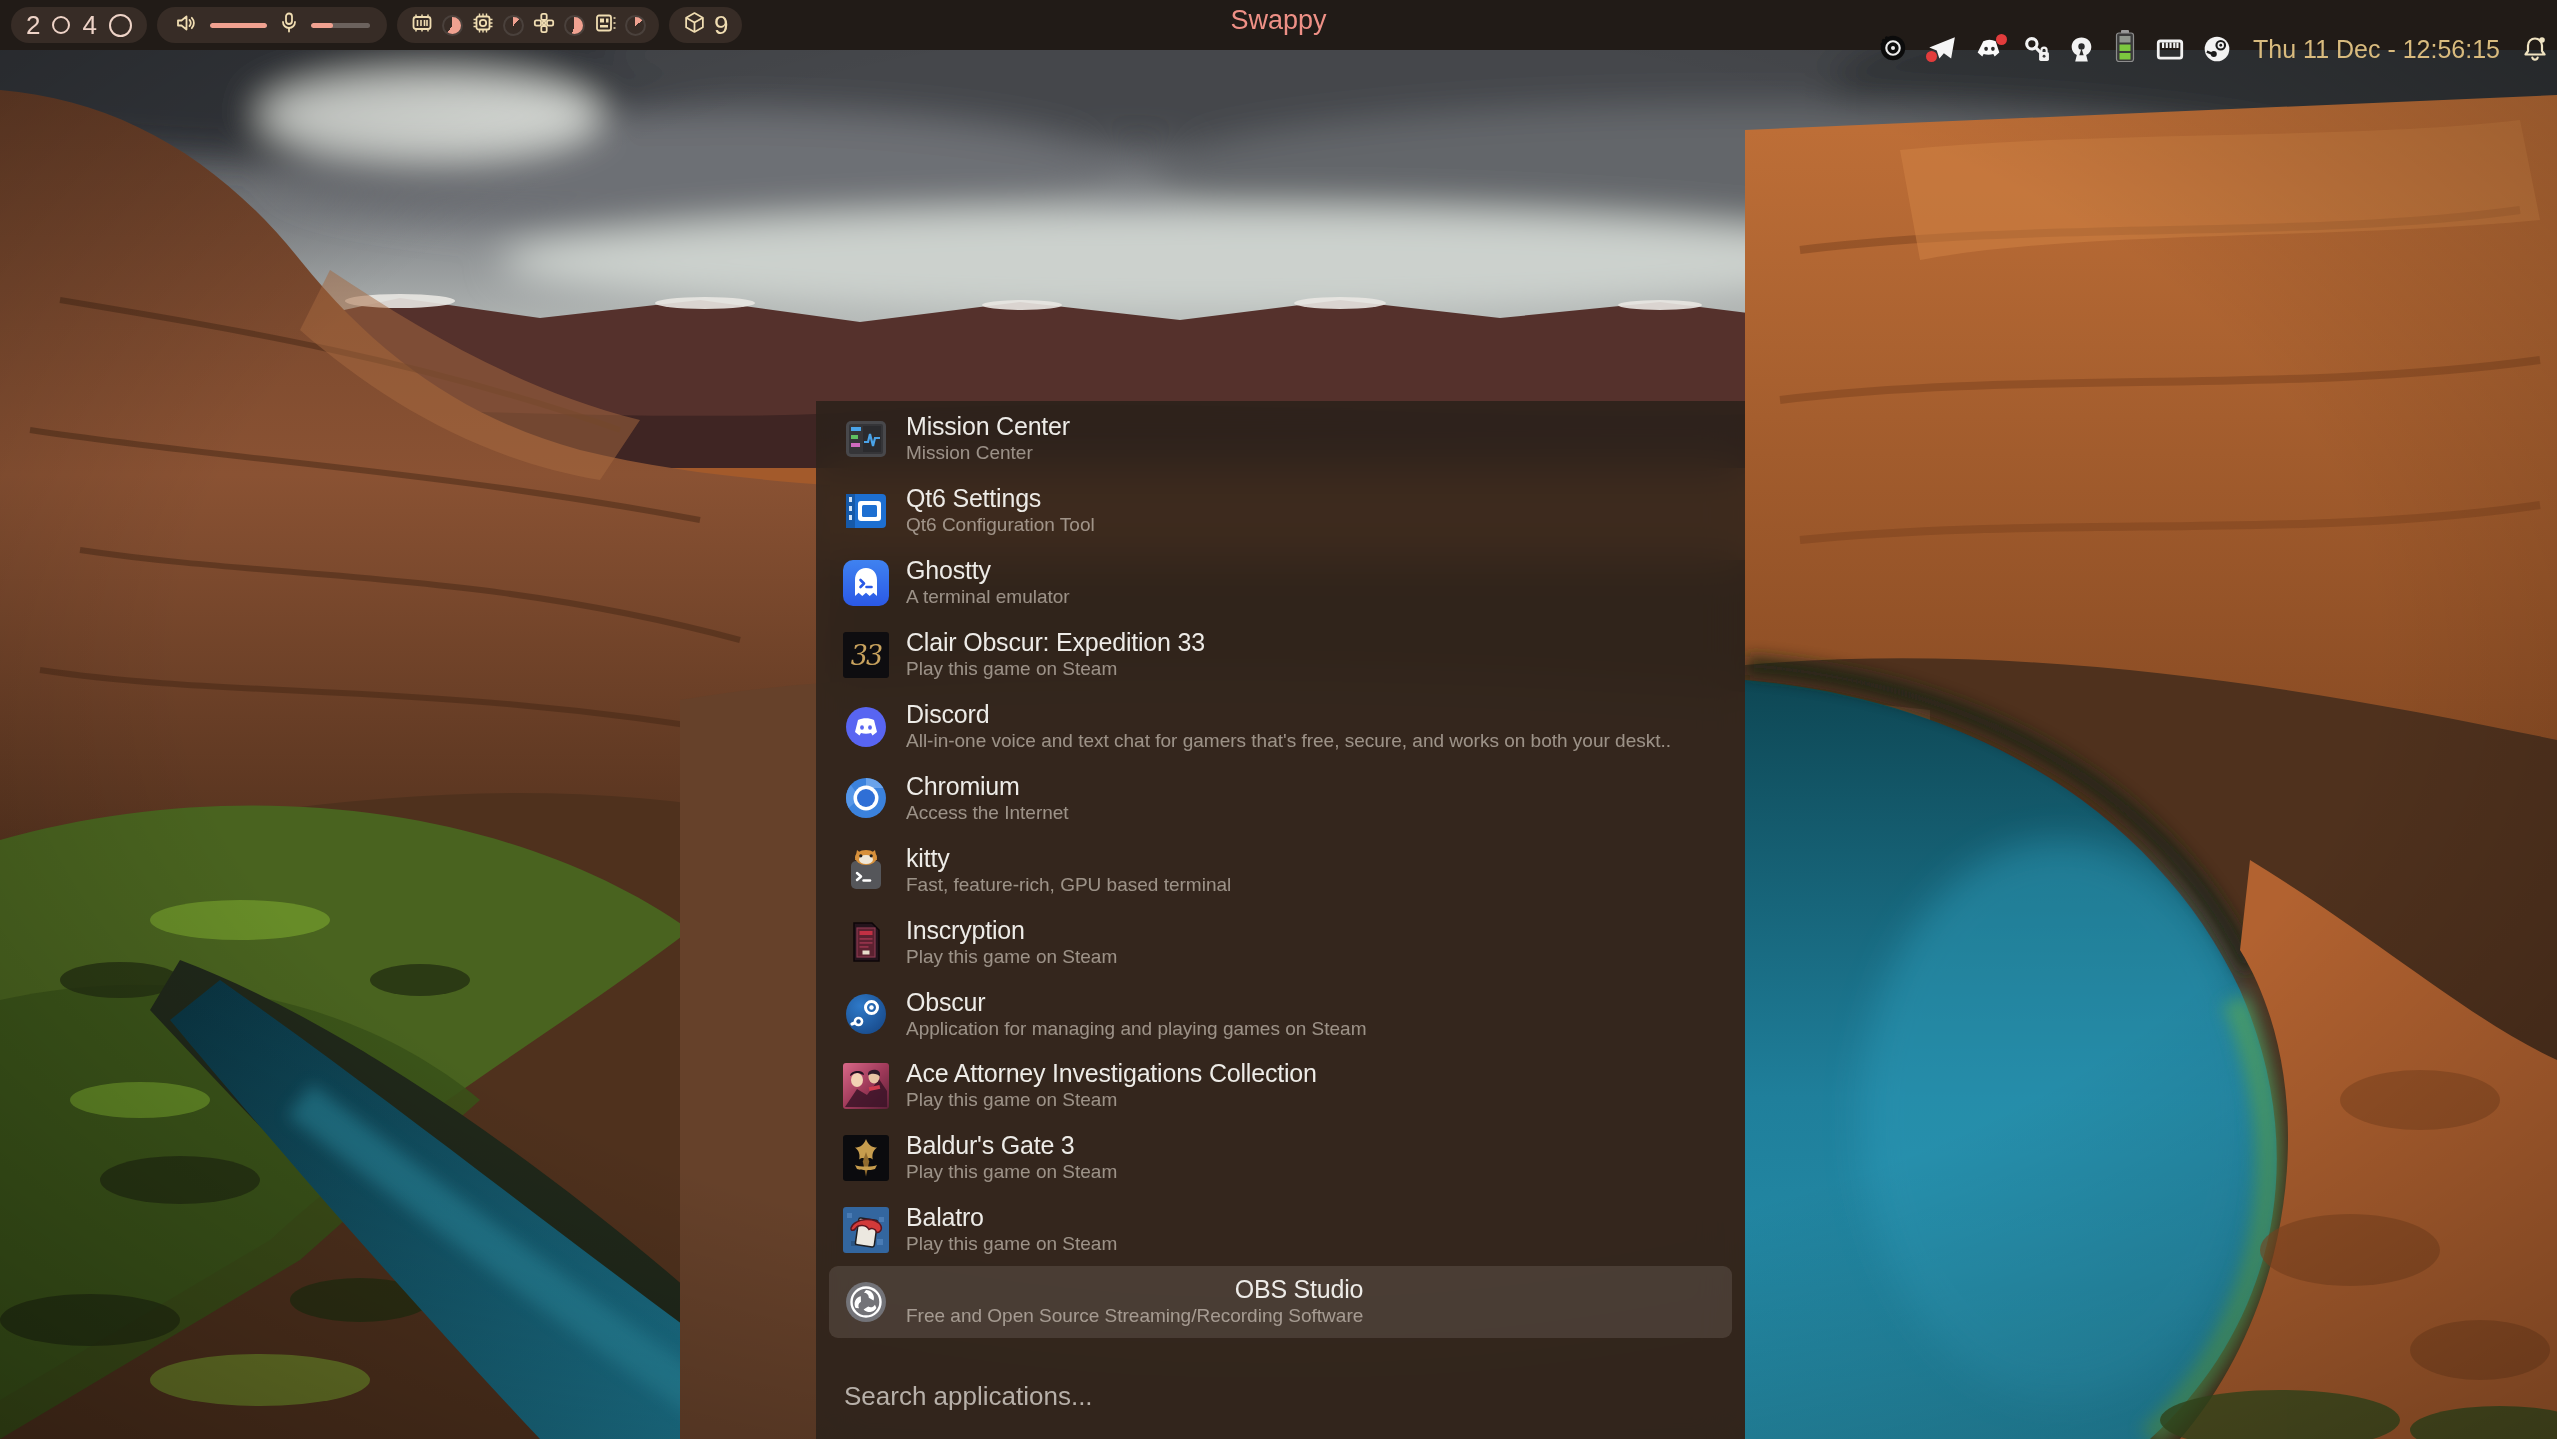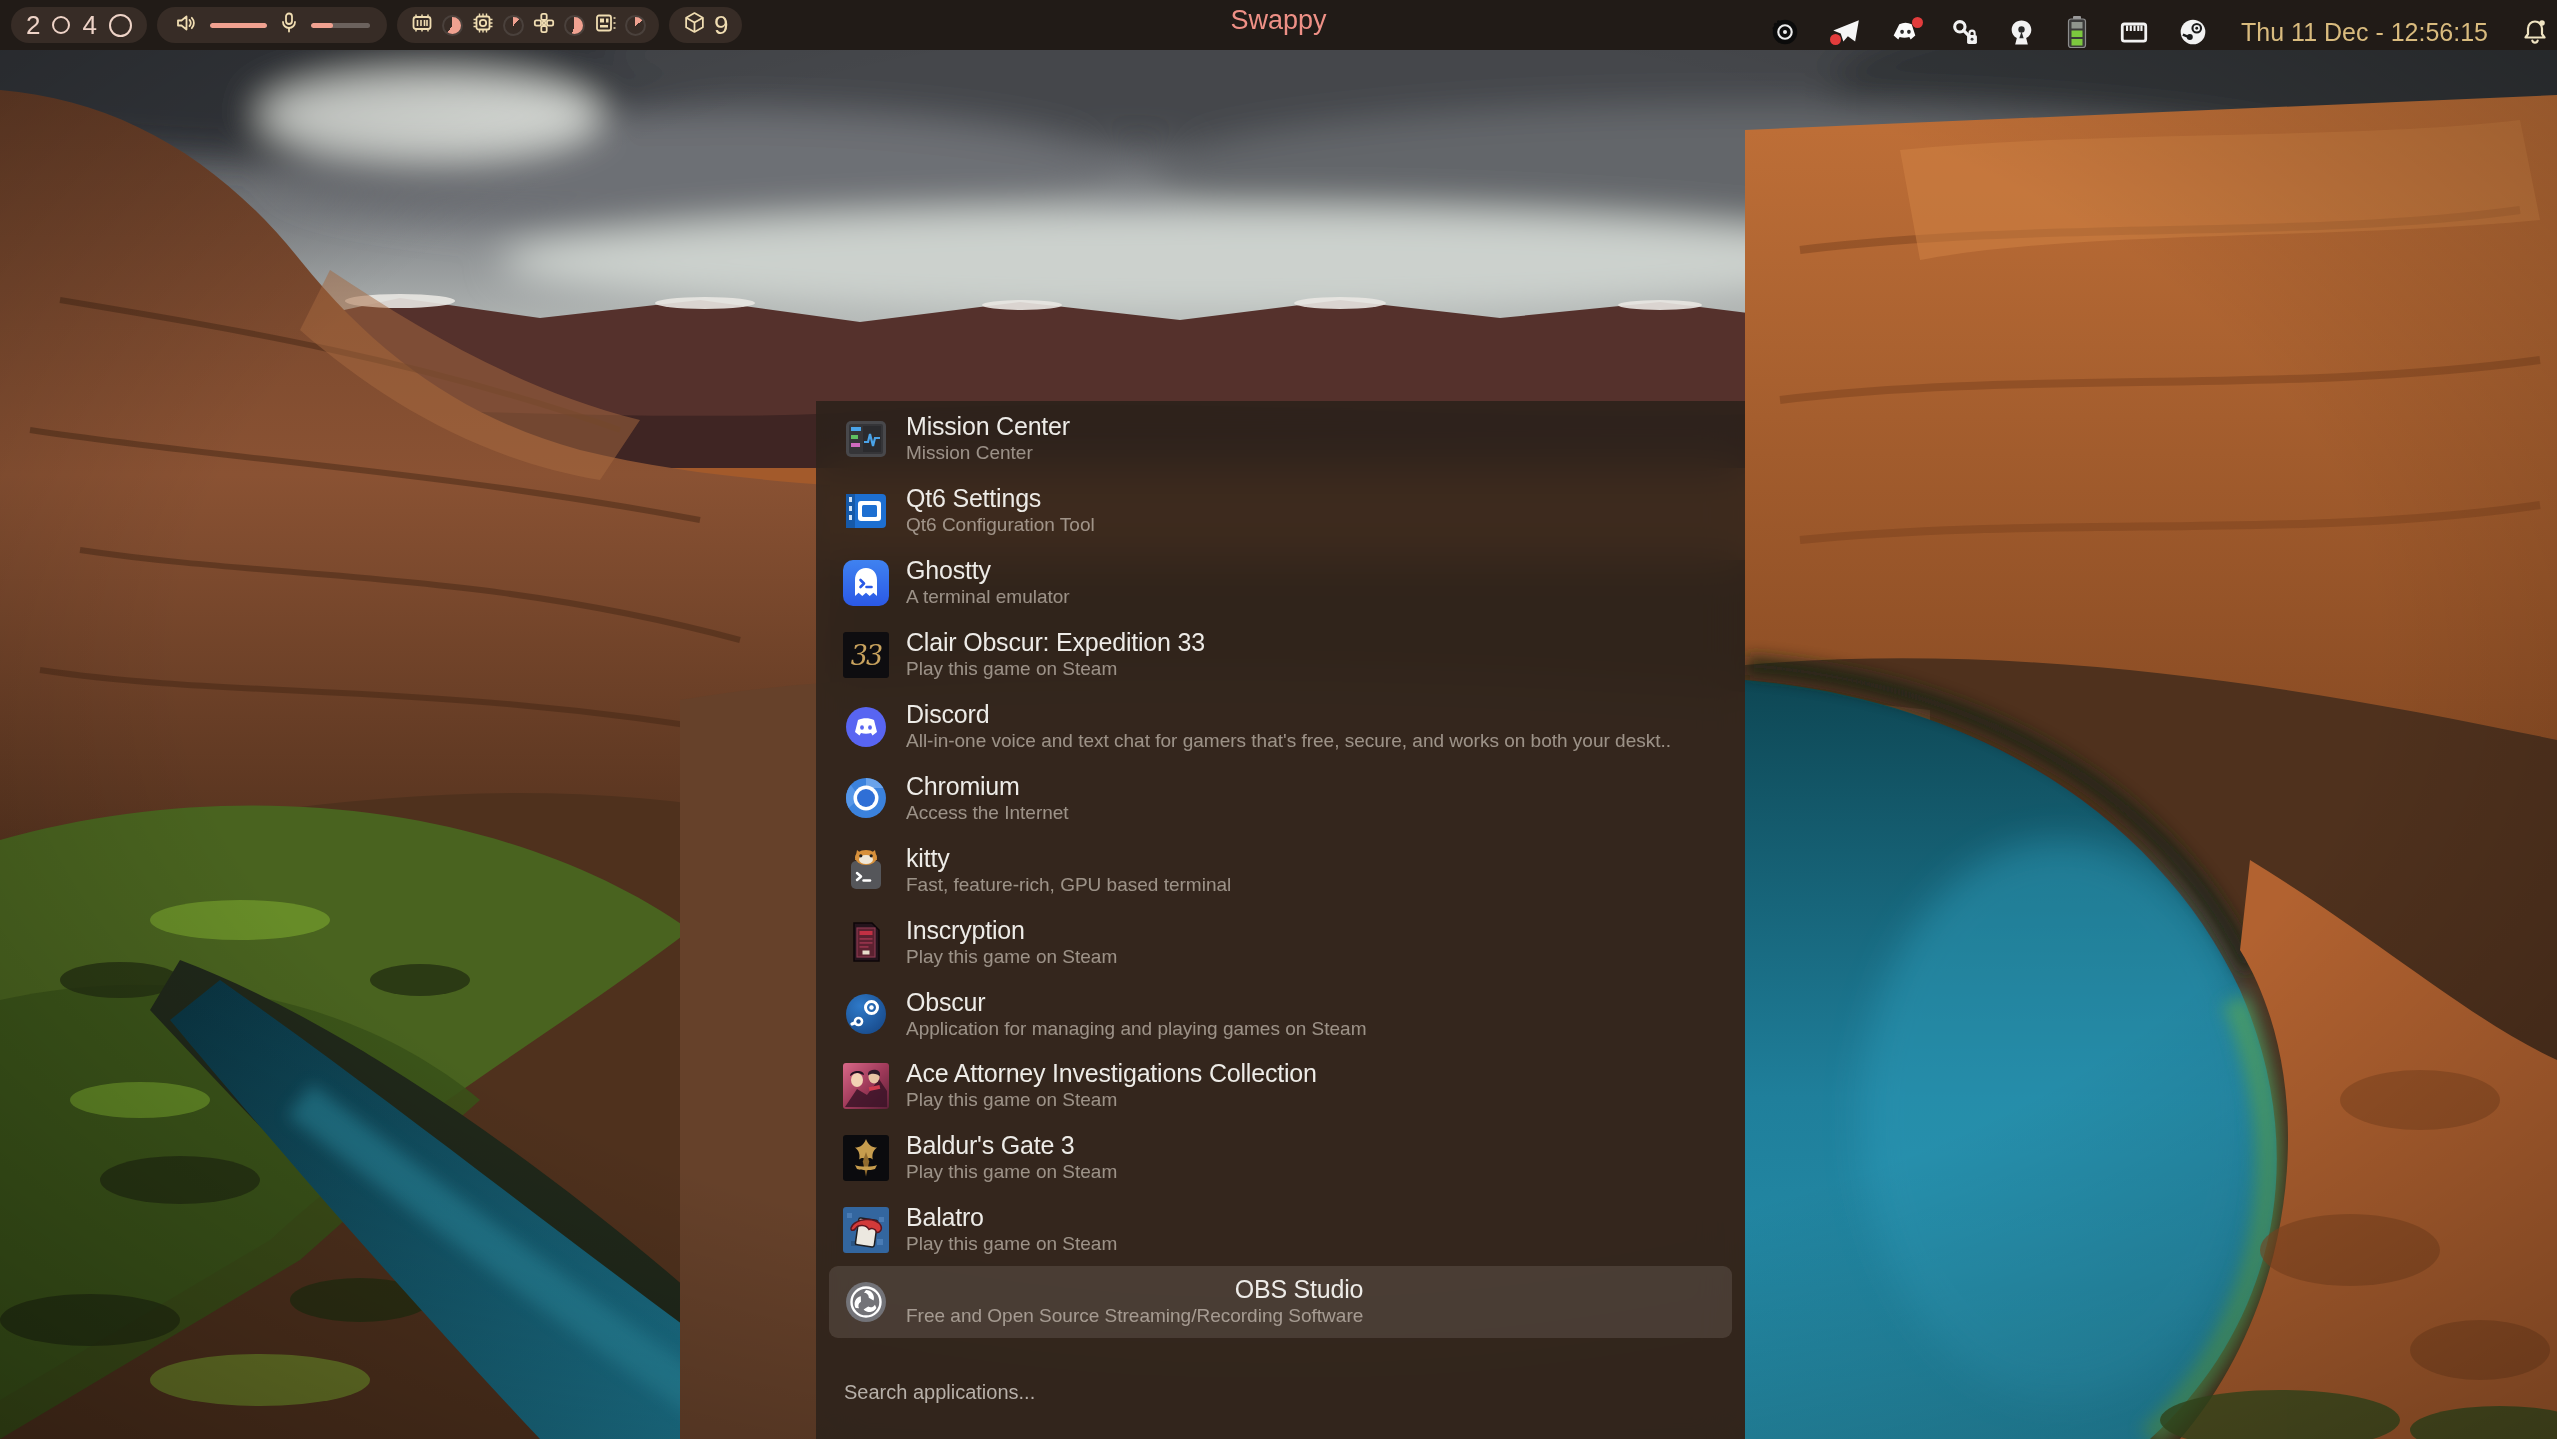--- a/index.html
+++ b/index.html
@@ -16,36 +16,36 @@
   .ws-dot{width:14px;height:14px;border:2.5px solid #eed3c7;border-radius:50%;box-sizing:content-box;}
   .ws-dot.large{width:19px;height:19px;}
   .pill.vol{padding:0 17px;gap:12px;}
   .slider{height:5px;border-radius:3px;background:#6b625d;position:relative;overflow:hidden;}
   .slider .fill{position:absolute;left:0;top:0;bottom:0;background:#f0a190;border-radius:3px;}
   .slider.s1{width:57px;}.slider.s2{width:59px;}
   .pill.stats{padding:0 13px;gap:8px;}
   .pie{width:21px;height:21px;border-radius:50%;border:2.5px solid #4a413c;box-sizing:border-box;}
   .pill.upd{padding:0 14px;gap:8px;color:#f0ddb2;font-size:26px;}
   .bar-title{position:absolute;left:0;right:0;top:0;height:40px;display:flex;align-items:center;justify-content:center;color:#ee9086;font-size:27px;pointer-events:none;}
-  .bar-right{position:absolute;right:8px;top:0;height:64px;display:flex;align-items:center;gap:28px;}
+  .bar-right{position:absolute;right:8px;top:0;height:64px;display:flex;align-items:flex-end;gap:16px;}
   .tray{position:relative;display:flex;align-items:center;}
   .notif-dot{position:absolute;width:11px;height:11px;border-radius:50%;background:#e23c3c;}
   .clock{color:#d9bb7e;font-size:25px;white-space:nowrap;margin:0 5px;}
 
   
   .launcher{position:absolute;left:816px;top:401px;width:929px;height:1038px;background:rgba(43,33,26,0.84);backdrop-filter:blur(22px) saturate(.9);-webkit-backdrop-filter:blur(22px) saturate(.9);z-index:4;}
   .app-list{position:absolute;left:13px;right:13px;top:2px;}
   .app-row{height:71.9px;display:flex;align-items:center;padding:0 14px;border-radius:9px;}
   .app-row.selected{background:rgba(236,228,218,0.12);text-align:right;}
   .app-icon{width:46px;height:46px;flex:0 0 46px;margin-right:17px;}
   .app-icon svg{width:46px;height:46px;display:block;}
   .app-text{display:flex;flex-direction:column;min-width:0;}
   .app-title{font-size:25px;color:#edebe7;line-height:29px;white-space:nowrap;letter-spacing:-0.2px;}
   .app-sub{font-size:19px;color:rgba(226,218,209,0.60);line-height:24px;white-space:nowrap;overflow:hidden;max-width:805px;}
-  .search-row{position:absolute;left:28px;top:980px;font-size:20px;color:#b7b0a9;}
+  .search-row{position:absolute;left:28px;top:980px;font-size:26px;color:#b7b0a9;}
 </style>
 </head>
 <body>
 
 <div class="screen">
 
   <svg class="wallpaper" viewBox="0 0 2557 1439" preserveAspectRatio="none">
     <defs>
       <linearGradient id="sky" x1="0" y1="0" x2="0" y2="1">
         <stop offset="0" stop-color="#43454a"></stop>

